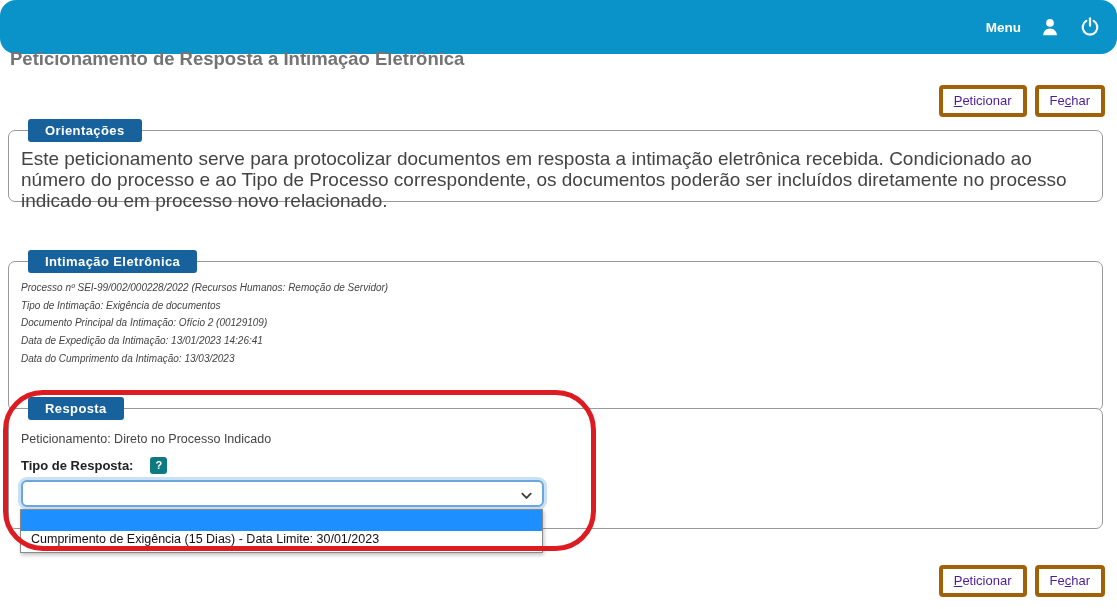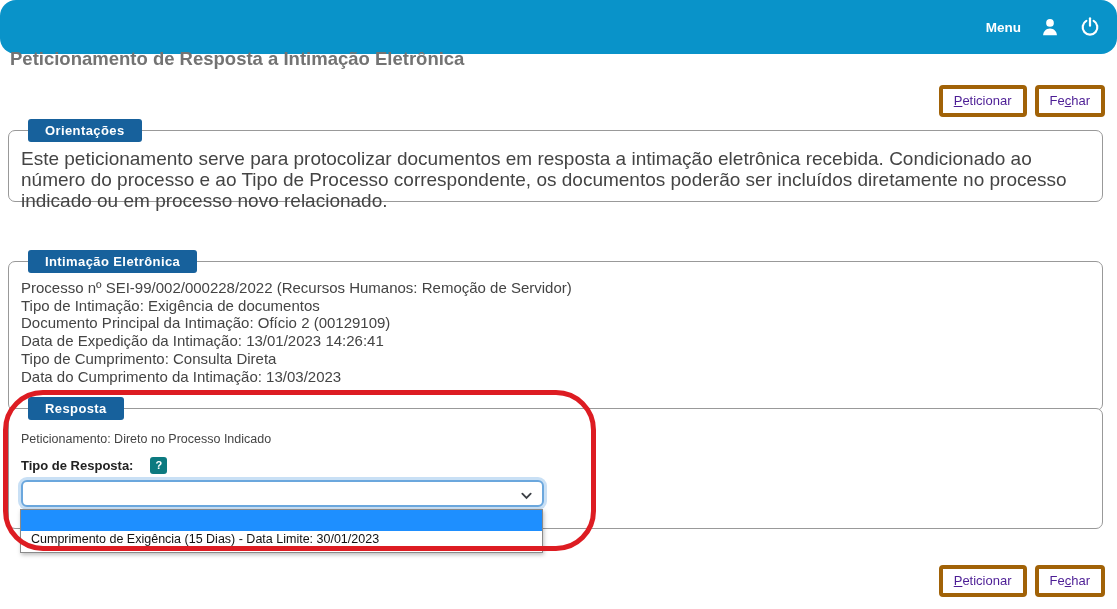--- a/index.html
+++ b/index.html
@@ -89,23 +89,24 @@
     letter-spacing: 0.4px;
   }
   .fs-text {
     padding: 17px 16px 0 12px;
     font-size: 19px;
     line-height: 21px;
     color: #444444;
   }
   .info-lines { padding: 17px 0 0 12px; }
   .info-line {
-    font-size: 15px;
+    font-size: 10px;
     line-height: 17.7px;
     color: #444444;
+    font-style: italic;
   }
 
   
   .pet-line {
     position: absolute;
     left: 12px; top: 23px;
     font-size: 12.5px;
     color: #444444;
     text-align: right;
   }
@@ -212,21 +213,20 @@
     <p class="fs-text">Este peticionamento serve para protocolizar documentos em resposta a intimação eletrônica recebida. Condicionado ao número do processo e ao Tipo de Processo correspondente, os documentos poderão ser incluídos diretamente no processo indicado ou em processo novo relacionado.</p>
   </section>
 
   <section class="fs fs-intimacao">
     <span class="legend">Intimação Eletrônica</span>
     <div class="info-lines">
       <div class="info-line">Processo nº SEI-99/002/000228/2022 (Recursos Humanos: Remoção de Servidor)</div>
       <div class="info-line">Tipo de Intimação: Exigência de documentos</div>
       <div class="info-line">Documento Principal da Intimação: Ofício 2 (00129109)</div>
       <div class="info-line">Data de Expedição da Intimação: 13/01/2023 14:26:41</div>
-      <div class="info-line">Tipo de Cumprimento: Consulta Direta</div>
       <div class="info-line">Data do Cumprimento da Intimação: 13/03/2023</div>
     </div>
   </section>
 
   <section class="fs fs-resposta">
     <span class="legend">Resposta</span>
     <div class="pet-line">Peticionamento: Direto no Processo Indicado</div>
     <div class="tipo-row">
       <span>Tipo de Resposta:</span>
       <span class="help-badge">?</span>

